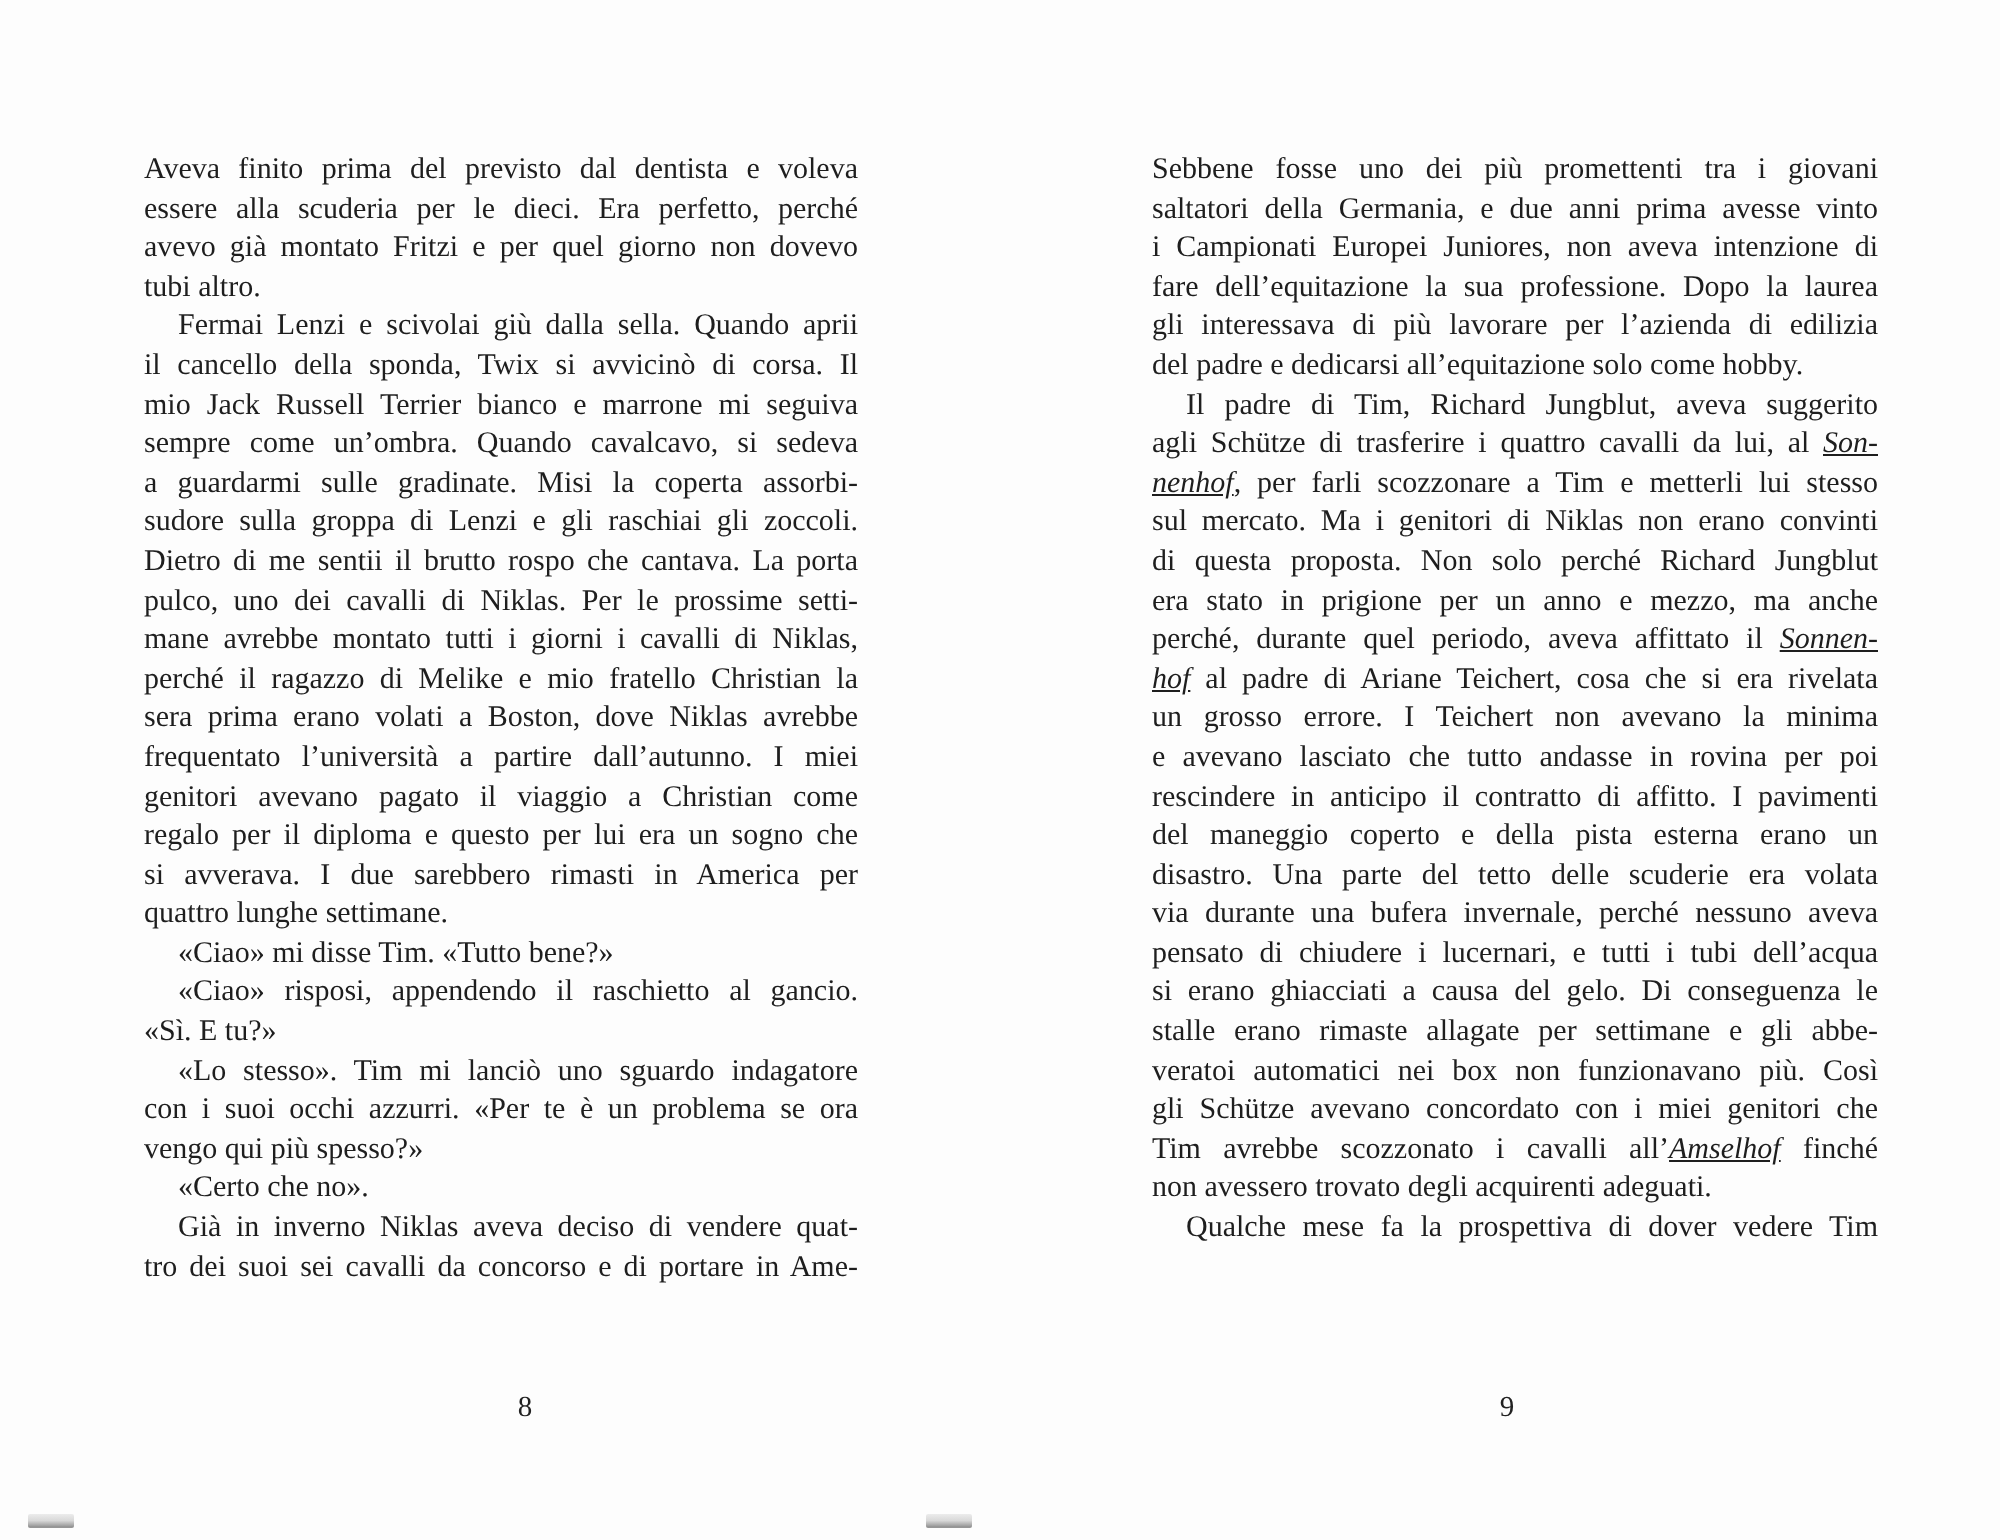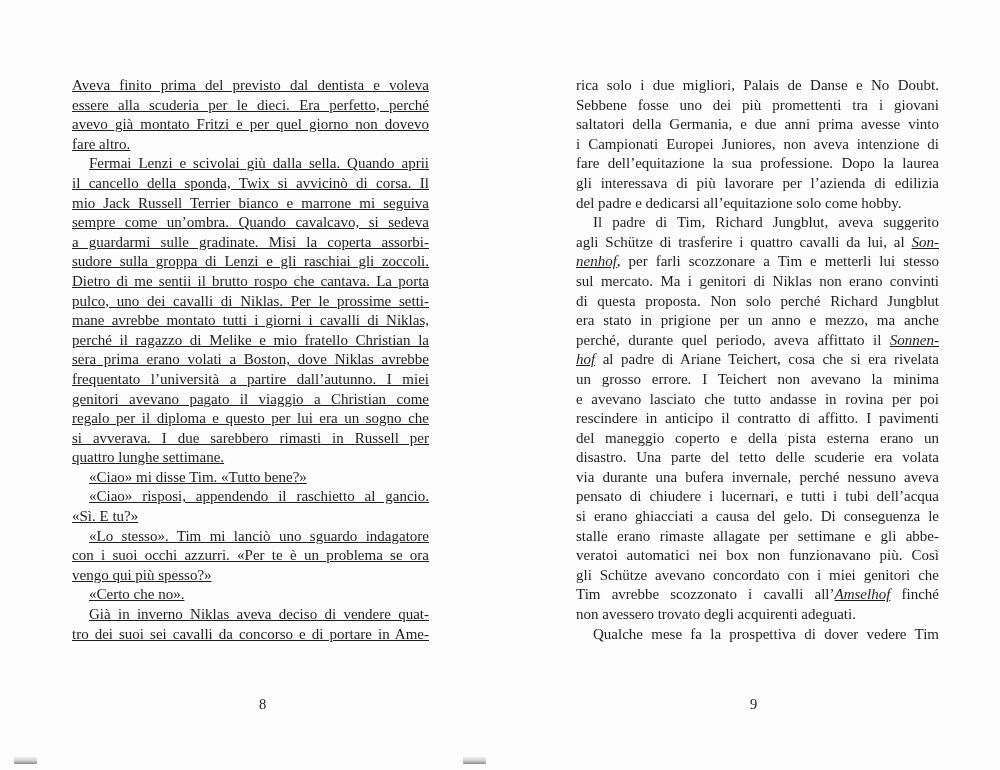--- a/index.html
+++ b/index.html
@@ -15,21 +15,20 @@
     font-family: "Liberation Serif", "DejaVu Serif", serif;
     color: #1e1e1e;
   }
   .page-column {
     position: absolute;
     top: 76px;
   }
   #left-column {
     left: 72px;
     width: 357px;
-    text-decoration: underline;
   }
   #right-column {
     left: 576px;
     width: 363px;
   }
   .paragraph {
     margin: 0;
     padding: 0;
   }
   .line {
@@ -84,38 +83,38 @@
   }
 </style>
 </head>
 <body>
 
 <div id="left-column" class="page-column">
     <div class="paragraph">
       <div class="line"><span>Aveva finito prima del previsto dal dentista e voleva</span></div>
       <div class="line"><span>essere alla scuderia per le dieci. Era perfetto, perché</span></div>
       <div class="line"><span>avevo già montato Fritzi e per quel giorno non dovevo</span></div>
-      <div class="line last"><span>fare altro.</span></div>
+      <div class="line last"><span>tubi altro.</span></div>
     </div>
     <div class="paragraph">
       <div class="line indent"><span>Fermai Lenzi e scivolai giù dalla sella. Quando aprii</span></div>
       <div class="line"><span>il cancello della sponda, Twix si avvicinò di corsa. Il</span></div>
       <div class="line"><span>mio Jack Russell Terrier bianco e marrone mi seguiva</span></div>
       <div class="line"><span>sempre come un’ombra. Quando cavalcavo, si sedeva</span></div>
       <div class="line"><span>a guardarmi sulle gradinate. Misi la coperta assorbi-</span></div>
       <div class="line"><span>sudore sulla groppa di Lenzi e gli raschiai gli zoccoli.</span></div>
       <div class="line"><span>Dietro di me sentii il brutto rospo che cantava. La porta</span></div>
       <div class="line"><span>pulco, uno dei cavalli di Niklas. Per le prossime setti-</span></div>
       <div class="line"><span>mane avrebbe montato tutti i giorni i cavalli di Niklas,</span></div>
       <div class="line"><span>perché il ragazzo di Melike e mio fratello Christian la</span></div>
       <div class="line"><span>sera prima erano volati a Boston, dove Niklas avrebbe</span></div>
       <div class="line"><span>frequentato l’università a partire dall’autunno. I miei</span></div>
       <div class="line"><span>genitori avevano pagato il viaggio a Christian come</span></div>
       <div class="line"><span>regalo per il diploma e questo per lui era un sogno che</span></div>
-      <div class="line"><span>si avverava. I due sarebbero rimasti in Russell per</span></div>
+      <div class="line"><span>si avverava. I due sarebbero rimasti in America per</span></div>
       <div class="line last"><span>quattro lunghe settimane.</span></div>
     </div>
     <div class="paragraph">
       <div class="line indent last"><span>«Ciao» mi disse Tim. «Tutto bene?»</span></div>
     </div>
     <div class="paragraph">
       <div class="line indent"><span>«Ciao» risposi, appendendo il raschietto al gancio.</span></div>
       <div class="line last"><span>«Sì. E tu?»</span></div>
     </div>
     <div class="paragraph">
@@ -126,21 +125,20 @@
     <div class="paragraph">
       <div class="line indent last"><span>«Certo che no».</span></div>
     </div>
     <div class="paragraph">
       <div class="line indent"><span>Già in inverno Niklas aveva deciso di vendere quat-</span></div>
       <div class="line"><span>tro dei suoi sei cavalli da concorso e di portare in Ame-</span></div>
     </div>
   </div>
 <div id="right-column" class="page-column">
     <div class="paragraph">
-      <div class="line"><span>rica solo i due migliori, Palais de Danse e No Doubt.</span></div>
       <div class="line"><span>Sebbene fosse uno dei più promettenti tra i giovani</span></div>
       <div class="line"><span>saltatori della Germania, e due anni prima avesse vinto</span></div>
       <div class="line"><span>i Campionati Europei Juniores, non aveva intenzione di</span></div>
       <div class="line"><span>fare dell’equitazione la sua professione. Dopo la laurea</span></div>
       <div class="line"><span>gli interessava di più lavorare per l’azienda di edilizia</span></div>
       <div class="line last"><span>del padre e dedicarsi all’equitazione solo come hobby.</span></div>
     </div>
     <div class="paragraph">
       <div class="line indent"><span>Il padre di Tim, Richard Jungblut, aveva suggerito</span></div>
       <div class="line"><span>agli Schütze di trasferire i quattro cavalli da lui, al </span><i>Son-</i></div>

